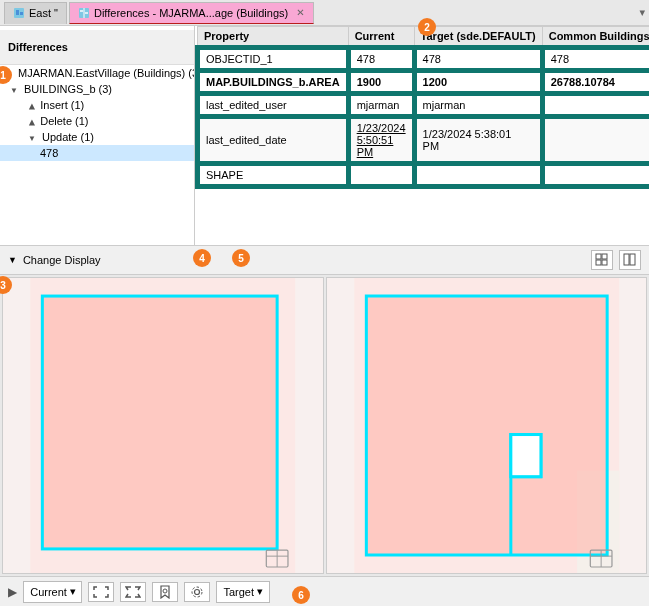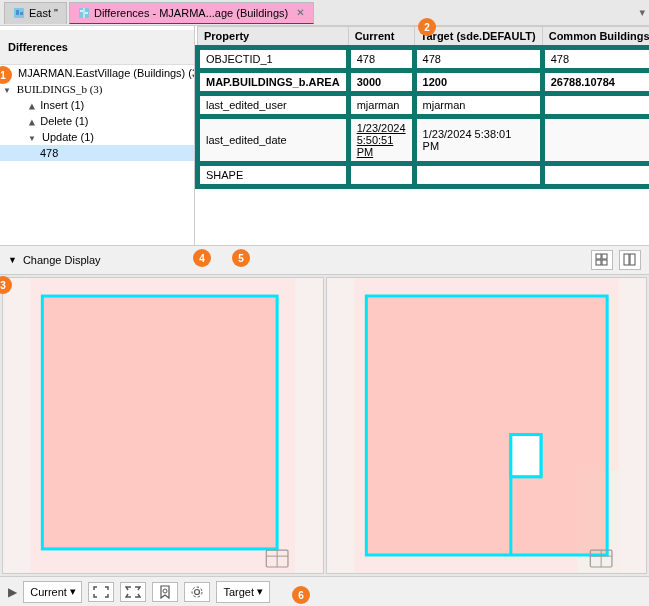--- a/index.html
+++ b/index.html
@@ -77,21 +77,21 @@
     }
 
     .tree-item {
       padding: 2px 4px;
       font-size: 11px;
       cursor: pointer;
       white-space: nowrap;
     }
     .tree-item.selected { background: #cce8ff; }
     .tree-root { padding-left: 4px; }
-    .tree-level1 { padding-left: 3px; font-family: Liberation Serif, serif; }
+    .tree-level1 { padding-left: 10px; }
     .tree-level2 { padding-left: 28px; }
     .tree-level3 { padding-left: 40px; }
 
     .tree-arrow { display: inline-block; font-size: 8px; margin-right: 3px; color: #555; }
     .tree-arrow.down { transform: rotate(0deg); }
     .tree-arrow.right { transform: rotate(-90deg); }
 
     
     .right-panel {
       flex: 1;
@@ -305,21 +305,21 @@
 
           <tr>
             <td>OBJECTID_1</td>
             <td>478</td>
             <td>478</td>
             <td>478</td>
           </tr>
 
           <tr class="highlight" style="background:#fff;">
             <td>MAP.BUILDINGS_b.AREA</td>
-            <td>3000</td>
+            <td>1900</td>
             <td>1200</td>
             <td>26788.10784</td>
           </tr>
 
           <tr>
             <td>last_edited_user</td>
             <td>mjarman</td>
             <td>mjarman</td>
             <td></td>
           </tr>

